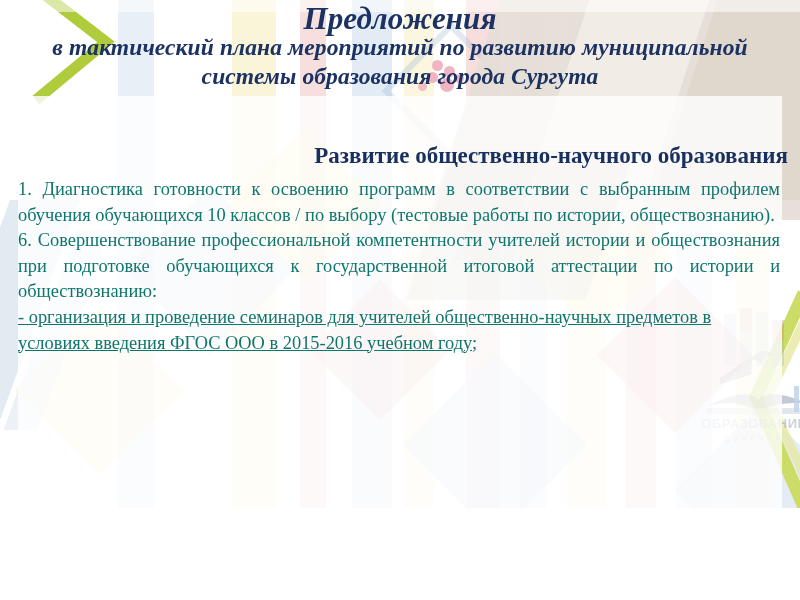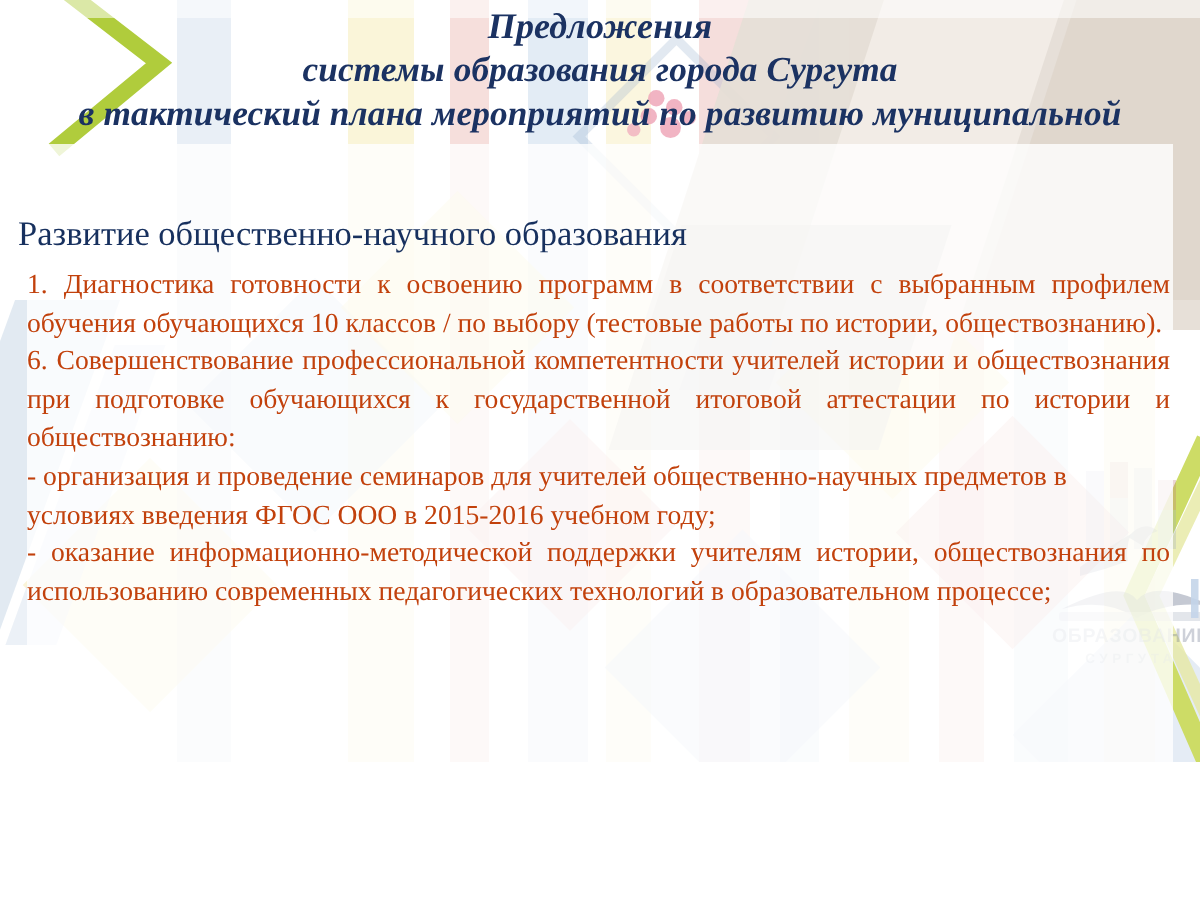--- a/index.html
+++ b/index.html
@@ -149,53 +149,53 @@
     width: 776px;
     text-align: center;
     color: #1b3262;
     font-weight: 700;
     font-style: italic;
     font-size: 23.5px;
     line-height: 29px;
     letter-spacing: .1px;
   }
   .title .tline { display: block; white-space: nowrap; }
-  .title .tline.l1 { font-size: 24px; }
+  .title .tline.l1 { font-size: 31px; }
   .title .tline.l2 { font-size: 23.5px; }
   .title .tline.l3 { font-size: 23.5px; }
   .title .tline.l4 { font-size: 23.5px; }
 
   .section-heading {
     position: absolute;
     left: 12px;
     top: 142px;
     width: 776px;
-    text-align: left;
+    text-align: right;
     color: #17305e;
-    font-weight: 400;
+    font-weight: 700;
     font-size: 23px;
     line-height: 28px;
     white-space: nowrap;
   }
 
   .body {
     position: absolute;
     left: 18px;
     top: 177px;
     width: 762px;
-    color: #c2410c;
+    color: #0f766e;
     font-size: 18.4px;
     line-height: 25.6px;
   }
   .body p {
     margin: 0;
     text-align: justify;
     text-justify: inter-word;
   }
-  .body p.nojust { text-align: left; }
+  .body p.nojust { text-align: left; text-decoration: underline; }
 </style>
 </head>
 <body>
 
 <div id="slide">
 
   <div class="bg-layer">
 
     <div class="band" style="left:118px;width:36px;background:#d7e2ef;"></div>
     <div class="band" style="left:232px;width:44px;background:#f6ecb9;"></div>
@@ -273,27 +273,26 @@
   </div>
 
   <div class="scrim-top"></div>
   <div class="scrim"></div>
   <div class="scrim-bottom"></div>
 
   <div class="content">
 
     <div class="title">
       <span class="tline l1">Предложения</span>
+      <span class="tline l2">в тактический плана мероприятий по развитию муниципальной</span>
       <span class="tline l3">системы образования города Сургута</span>
-      <span class="tline l2">в тактический плана мероприятий по развитию муниципальной</span>
     </div>
 
     <div class="section-heading">Развитие общественно-научного образования</div>
 
     <div class="body">
       <p>1. Диагностика готовности к освоению программ в соответствии с выбранным профилем обучения обучающихся 10 классов / по выбору (тестовые работы по истории, обществознанию).</p>
       <p>6. Совершенствование профессиональной компетентности учителей истории и обществознания при подготовке обучающихся к государственной итоговой аттестации по истории и обществознанию:</p>
       <p class="nojust">- организация и проведение семинаров для учителей общественно-научных предметов в условиях введения ФГОС ООО в 2015-2016 учебном году;</p>
-      <p>- оказание информационно-методической поддержки учителям истории, обществознания по использованию современных педагогических технологий в образовательном процессе;</p>
     </div>
 
   </div>
 </div>
 
 </body></html>

